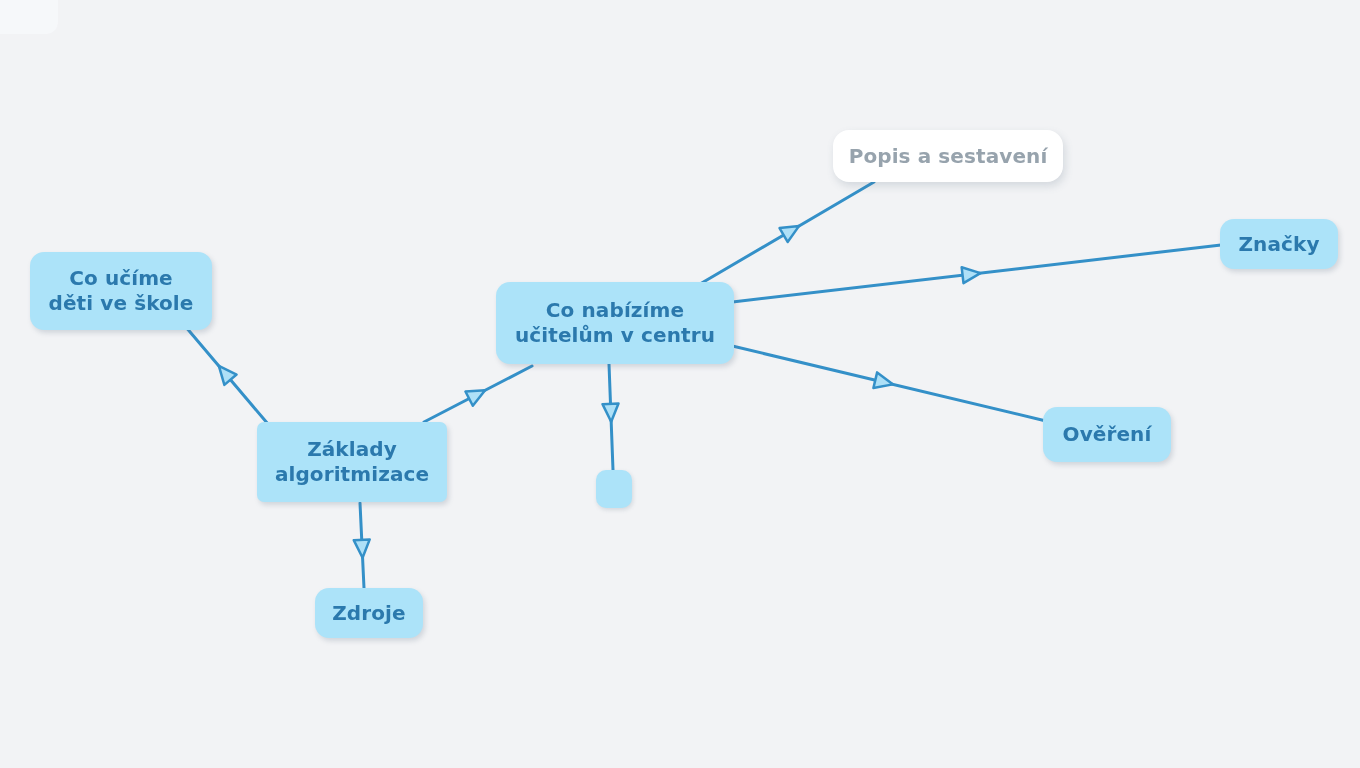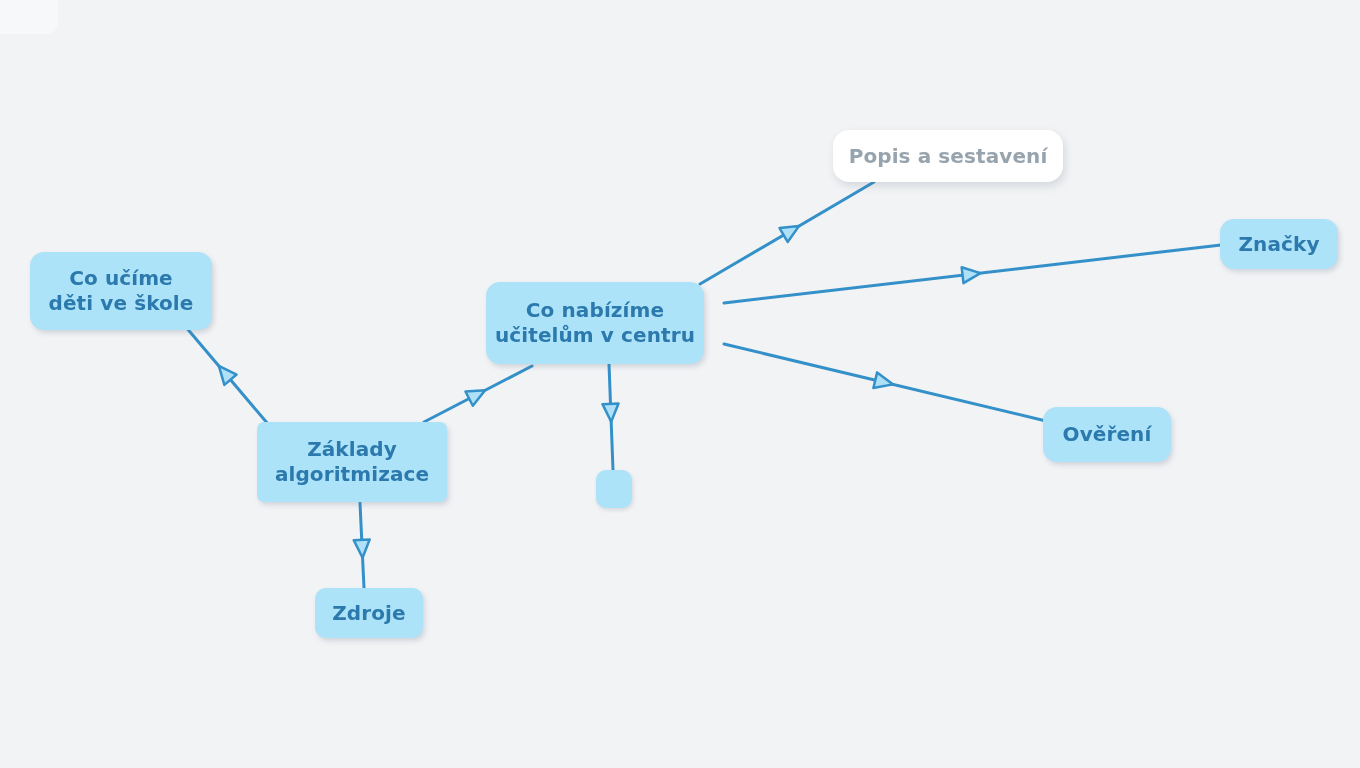--- a/index.html
+++ b/index.html
@@ -109,22 +109,22 @@
         <line x1="609" y1="364" x2="613" y2="470" stroke="#3490c8" stroke-width="3" stroke-linecap="round"></line>
         <polygon points="-10,-8 8,0 -10,8" fill="#aee0f7" stroke="#3490c8" stroke-width="2.5" stroke-linejoin="round" transform="translate(610.88,413.82) rotate(87.83892051177364)"></polygon>
       </g>
     </svg>
 
   <div id="node-layer">
       <div class="node" style="left: 22px; top: 252px; width: 182px; height: 78px; margin-left: 8px;"><span>Co učíme
 děti ve škole</span></div>
       <div class="node" style="left: 257px; top: 422px; width: 190px; height: 80px; border-radius: 7px;"><span>Základy
 algoritmizace</span></div>
-      <div class="node" style="left: 315px; top: 588px; width: 108px; height: 50px; border-radius: 11px;"><span>Zdroje</span></div>
-      <div class="node" style="left: 486px; top: 282px; width: 218px; height: 82px;"><span>Co nabízíme
+      <div class="node" style="left: 315px; top: 588px; width: 108px; height: 50px;"><span>Zdroje</span></div>
+      <div class="node" style="left: 496px; top: 282px; width: 238px; height: 82px;"><span>Co nabízíme
 učitelům v centru</span></div>
       <div class="node editing" style="left: 833px; top: 130px; width: 230px; height: 52px;"><span>Popis a sestavení</span></div>
       <div class="node" style="left: 1220px; top: 219px; width: 118px; height: 50px;"><span>Značky</span></div>
       <div class="node" style="left: 1043px; top: 407px; width: 128px; height: 55px;"><span>Ověření</span></div>
       <div class="node empty" style="left: 596px; top: 470px; width: 36px; height: 38px;"><span></span></div>
     </div>
 
 </div>
 
 </body></html>

